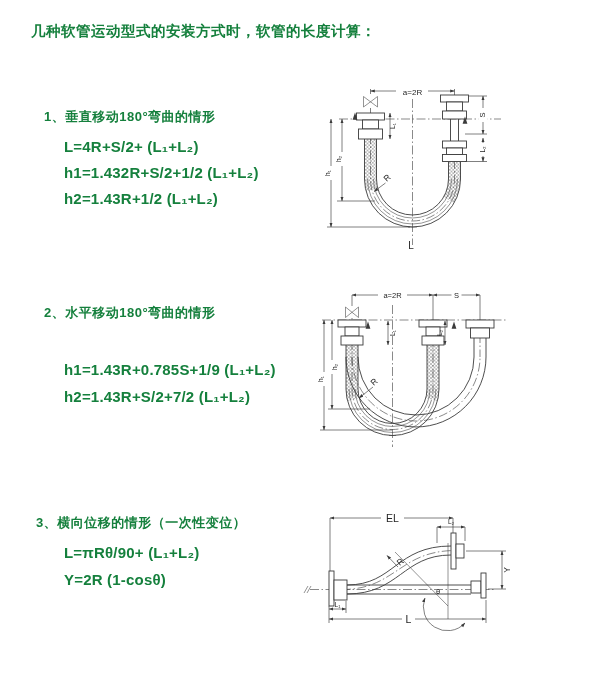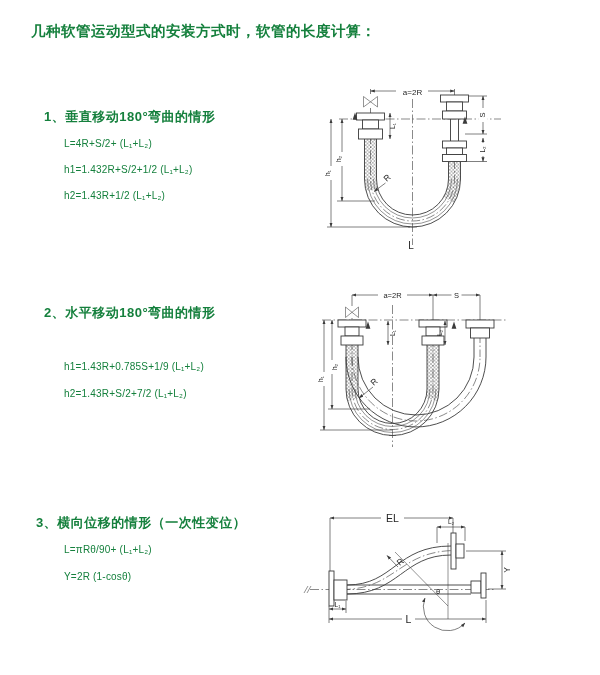--- a/index.html
+++ b/index.html
@@ -1,21 +1,21 @@
 <!DOCTYPE html>
 <html><head>
 <meta charset="utf-8">
 <style>
   html,body{margin:0;padding:0;background:#fff;}
   #page{position:relative;width:600px;height:675px;background:#ffffff;overflow:hidden;
         font-family:"Liberation Sans",sans-serif;color:#15803d;}
   .t{position:absolute;white-space:nowrap;line-height:1.15;}
   .title{font-size:14.5px;letter-spacing:0.5px;font-weight:700;}
   .sec-head{font-size:13px;letter-spacing:0.5px;font-weight:700;}
-  .formula{font-size:10px;font-weight:400;letter-spacing:0.2px;}
+  .formula{font-size:15px;font-weight:700;letter-spacing:0.2px;}
   .dwg{position:absolute;}
   
   .ln{fill:none;stroke:#3a3a3a;stroke-width:0.9;}
   .th{fill:none;stroke:#3a3a3a;stroke-width:0.55;}
   .dim{fill:none;stroke:#3a3a3a;stroke-width:0.65;}
   .cl{fill:none;stroke:#3a3a3a;stroke-width:0.6;stroke-dasharray:9 2.5 1.5 2.5;}
   .wh{fill:#ffffff;stroke:#3a3a3a;stroke-width:0.9;}
   .hb{fill:url(#braid);stroke:none;}
   .fa{fill:#3a3a3a;stroke:none;}
   .lbl{fill:#252525;font-family:"Liberation Sans",sans-serif;}

